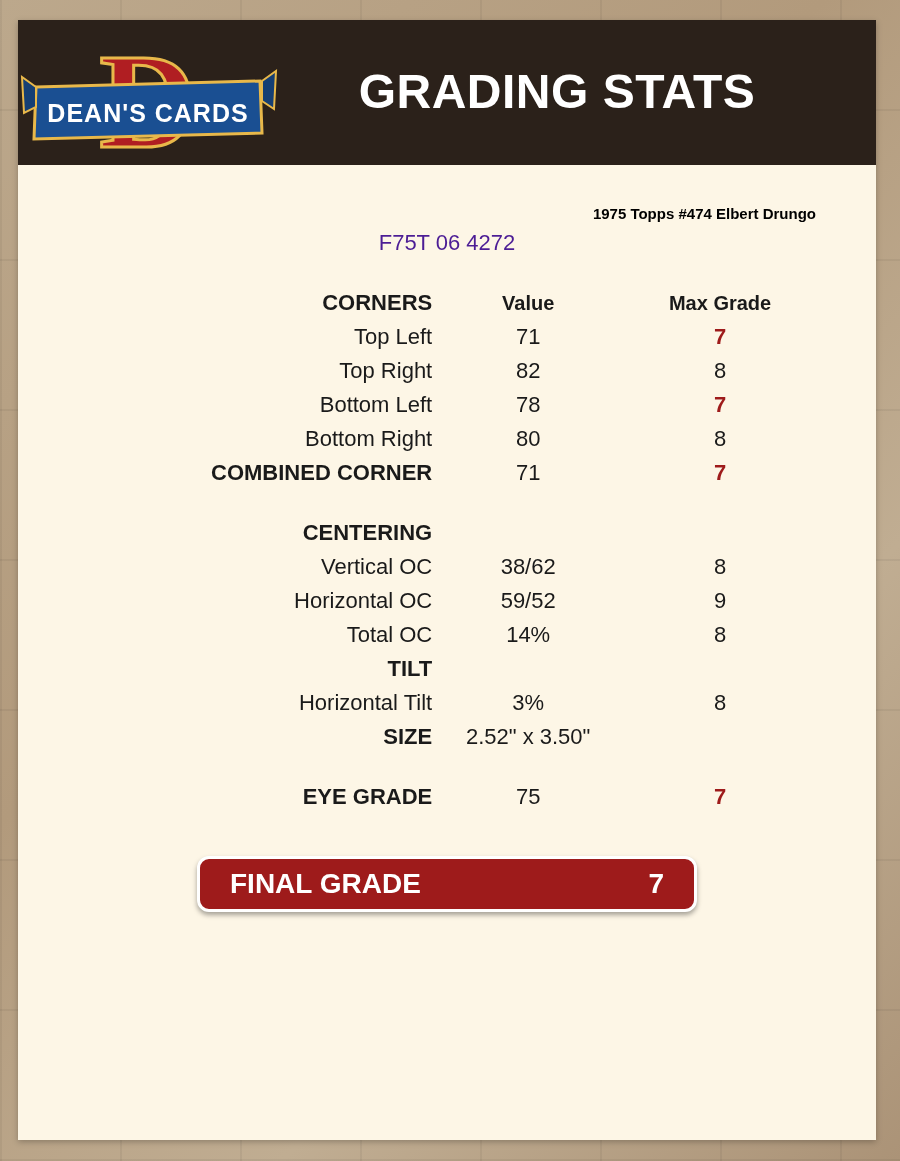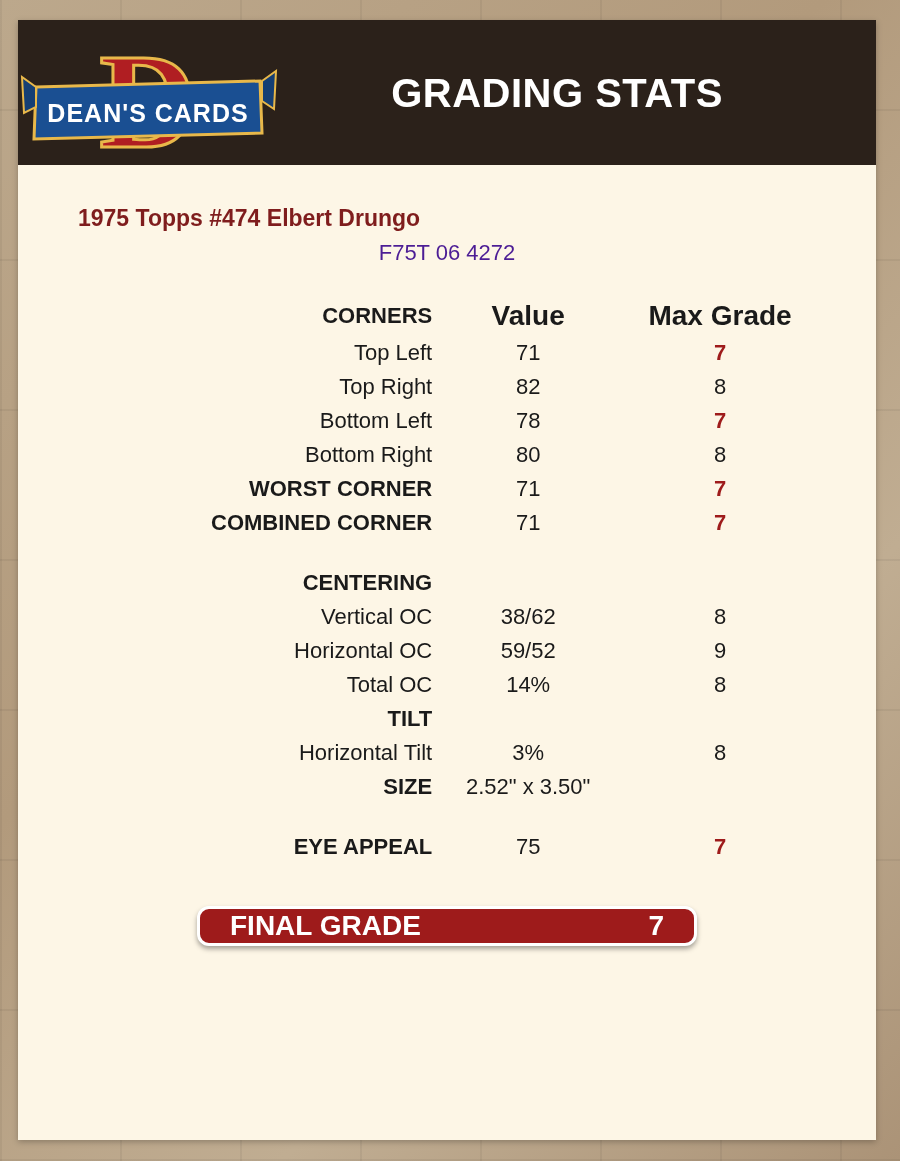--- a/index.html
+++ b/index.html
@@ -46,39 +46,39 @@
     flex: 0 0 260px;
   }
   .logo svg { display:block; }
   .header-titles {
     flex: 1;
     text-align: center;
     color: #ffffff;
     padding-right: 40px;
   }
   .header-title {
-    font-size: 40px;
+    font-size: 48px;
     font-weight: bold;
     letter-spacing: 0.5px;
     line-height: 1.05;
   }
   .header-subtitle {
     font-size: 30px;
     font-weight: normal;
     margin-top: 4px;
     line-height: 1.1;
   }
   .body-area {
     padding: 0 60px;
   }
   .card-title {
-    text-align: left;
-    font-size: 23px;
-    font-weight: bold;
-    color: #7f1d1d;
+    text-align: right;
+    font-size: 15px;
+    font-weight: bold;
+    color: #000000;
     margin-top: 40px;
   }
   .card-serial {
     text-align: center;
     font-size: 22px;
     color: #4c1d95;
     margin-top: 8px;
   }
   table.stats {
     width: 100%;
@@ -105,39 +105,39 @@
   }
   .sec-head {
     font-weight: bold;
     font-size: 22px;
   }
   .indent {
     padding-left: 50px !important;
   }
   .col-head {
     font-weight: bold;
-    font-size: 28px;
+    font-size: 20px;
   }
   .grade-low {
     color: #9e1b1b;
     font-weight: bold;
   }
   .spacer td { height: 18px; padding: 0; }
   .size-value {
     text-align: center;
     font-size: 22px;
   }
   .final-wrap {
     margin-top: 42px;
     display: flex;
     justify-content: center;
   }
   .final-grade {
     width: 500px;
-    height: 40px;
+    height: 56px;
     background: #9e1b1b;
     border: 3px solid #ffffff;
     border-radius: 12px;
     box-shadow: 0 3px 5px rgba(0,0,0,0.35);
     display: flex;
     align-items: center;
     justify-content: space-between;
     padding: 0 30px;
     box-sizing: border-box;
     color: #fff;
@@ -199,25 +199,20 @@
           <td class="value">78</td>
           <td class="grade grade-low">7</td>
         </tr>
         <tr>
           <td class="label indent">Bottom Right</td>
           <td class="value">80</td>
           <td class="grade">8</td>
         </tr>
 
         <tr>
-          <td class="label sec-head">WORST CORNER</td>
-          <td class="value">71</td>
-          <td class="grade grade-low">7</td>
-        </tr>
-        <tr>
           <td class="label sec-head">COMBINED CORNER</td>
           <td class="value">71</td>
           <td class="grade grade-low">7</td>
         </tr>
 
         <tr class="spacer">
             <td colspan="3"></td>
           </tr>
 
         <tr>
@@ -257,21 +252,21 @@
           <td class="label sec-head">SIZE</td>
           <td class="size-value">2.52" x 3.50"</td>
           <td class="grade"></td>
         </tr>
 
         <tr class="spacer">
             <td colspan="3"></td>
           </tr>
 
         <tr>
-          <td class="label sec-head">EYE APPEAL</td>
+          <td class="label sec-head">EYE GRADE</td>
           <td class="value">75</td>
           <td class="grade grade-low">7</td>
         </tr>
       </tbody>
     </table>
 
     <div class="final-wrap">
       <div class="final-grade">
         <span>FINAL GRADE</span>
         <span>7</span>

